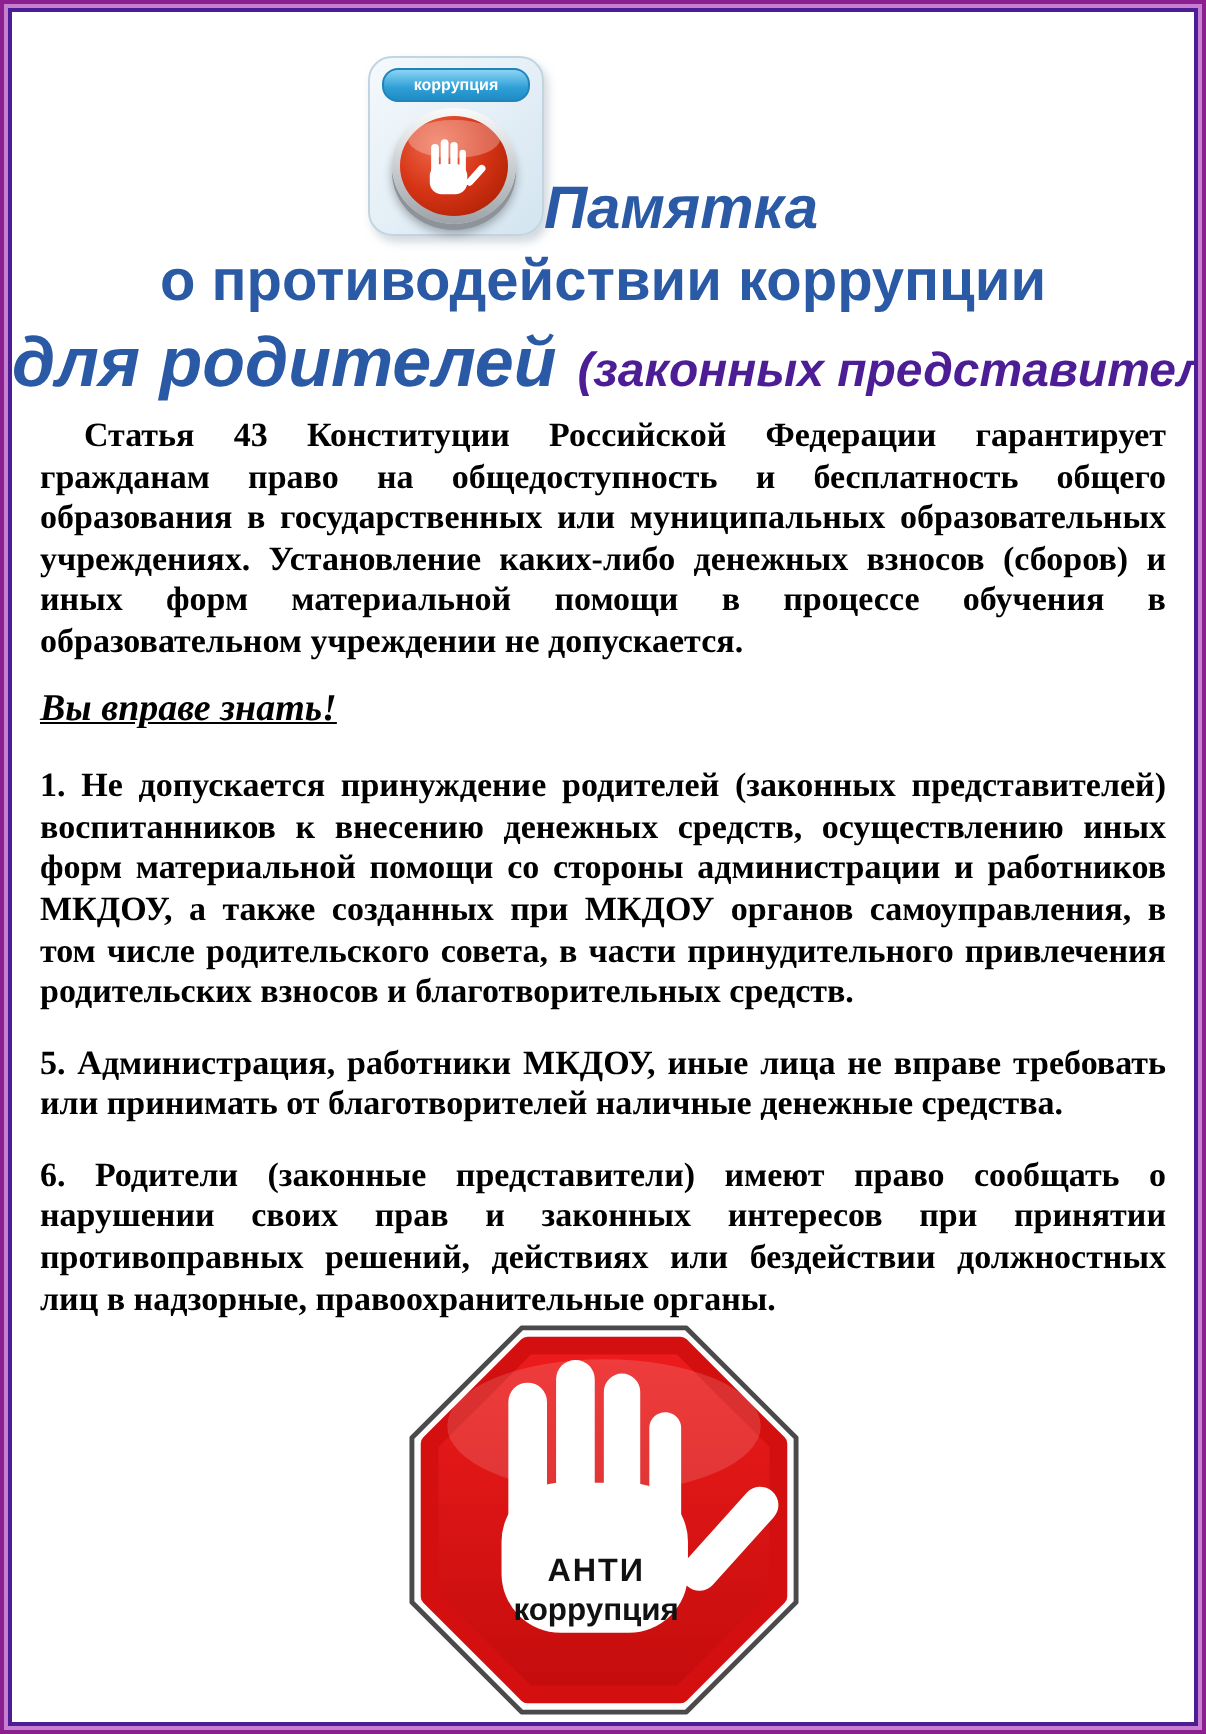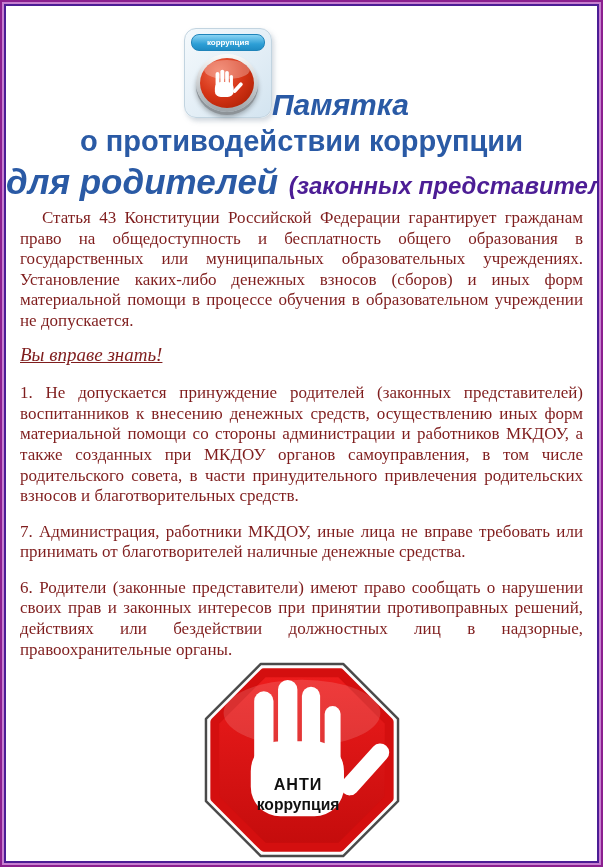--- a/index.html
+++ b/index.html
@@ -67,22 +67,22 @@
     position:absolute;top:156px;left:0;width:100%;text-align:center;
     font-family:"Liberation Sans",sans-serif;font-style:italic;font-weight:bold;
     color:#2a5aa5;white-space:nowrap;
   }
   .title3 .t3-main{font-size:35px;}
   .title3 .t3-sub{font-size:24px;color:#4c1d95;margin-left:6px;}
 
   
   .textcol{
     margin:0 14px;
-    font-family:"Liberation Serif",serif;font-weight:normal;
-    font-size:17px;line-height:1.21;color:#7f1d1d;
+    font-family:"Liberation Serif",serif;font-weight:bold;
+    font-size:17px;line-height:1.21;color:#000000;
     text-align:justify;
   }
   .intro{margin:0 0 13px 0;text-indent:22px;}
   .know{
     font-style:italic;text-decoration:underline;
     font-size:19px;margin:0 0 16px 0;text-align:left;
   }
   .item{margin:0 0 15px 0;}
   .item.last{margin-bottom:2px;}
 
@@ -139,21 +139,21 @@
           <span class="t3-sub">(законных представителей)</span>
         </div>
       </div>
 
       <div class="textcol">
         <p class="intro">Статья 43 Конституции Российской Федерации гарантирует гражданам право на общедоступность и бесплатность общего образования в государственных или муниципальных образовательных учреждениях. Установление каких-либо денежных взносов (сборов) и иных форм материальной помощи в процессе обучения в образовательном учреждении не допускается.</p>
 
         <p class="know">Вы вправе знать!</p>
 
         <p class="item">1. Не допускается принуждение родителей (законных представителей) воспитанников к внесению денежных средств, осуществлению иных форм материальной помощи со стороны администрации и работников МКДОУ, а также созданных при МКДОУ органов самоуправления, в том числе родительского совета, в части принудительного привлечения родительских взносов и благотворительных средств.</p>
-        <p class="item">7. Администрация, работники МКДОУ, иные лица не вправе требовать или принимать от благотворителей наличные денежные средства.</p>
+        <p class="item">5. Администрация, работники МКДОУ, иные лица не вправе требовать или принимать от благотворителей наличные денежные средства.</p>
         <p class="item last">6. Родители (законные представители) имеют право сообщать о нарушении своих прав и законных интересов при принятии противоправных решений, действиях или бездействии должностных лиц в надзорные, правоохранительные органы.</p>
       </div>
 
       <div class="sign-wrap">
         <svg width="198" height="196" viewBox="0 0 200 200">
           <polygon points="58,2 142,2 198,58 198,142 142,198 58,198 2,142 2,58" fill="#fdfdfd" stroke="#4a4a4a" stroke-width="2.5" stroke-linejoin="round"></polygon>
           <polygon points="61,11 139,11 189,61 189,139 139,189 61,189 11,139 11,61" fill="url(#sign-red-grad)" stroke="#d40f0f" stroke-width="9" stroke-linejoin="round"></polygon>
           <ellipse cx="100" cy="52" rx="80" ry="34" fill="#ffffff" opacity="0.14"></ellipse>
           <use href="#hand-glyph" fill="#ffffff" transform="translate(28,16) scale(1.16)"></use>
           <text class="sign-text" x="96" y="131" font-size="16.5" letter-spacing="1" text-anchor="middle">АНТИ</text>

